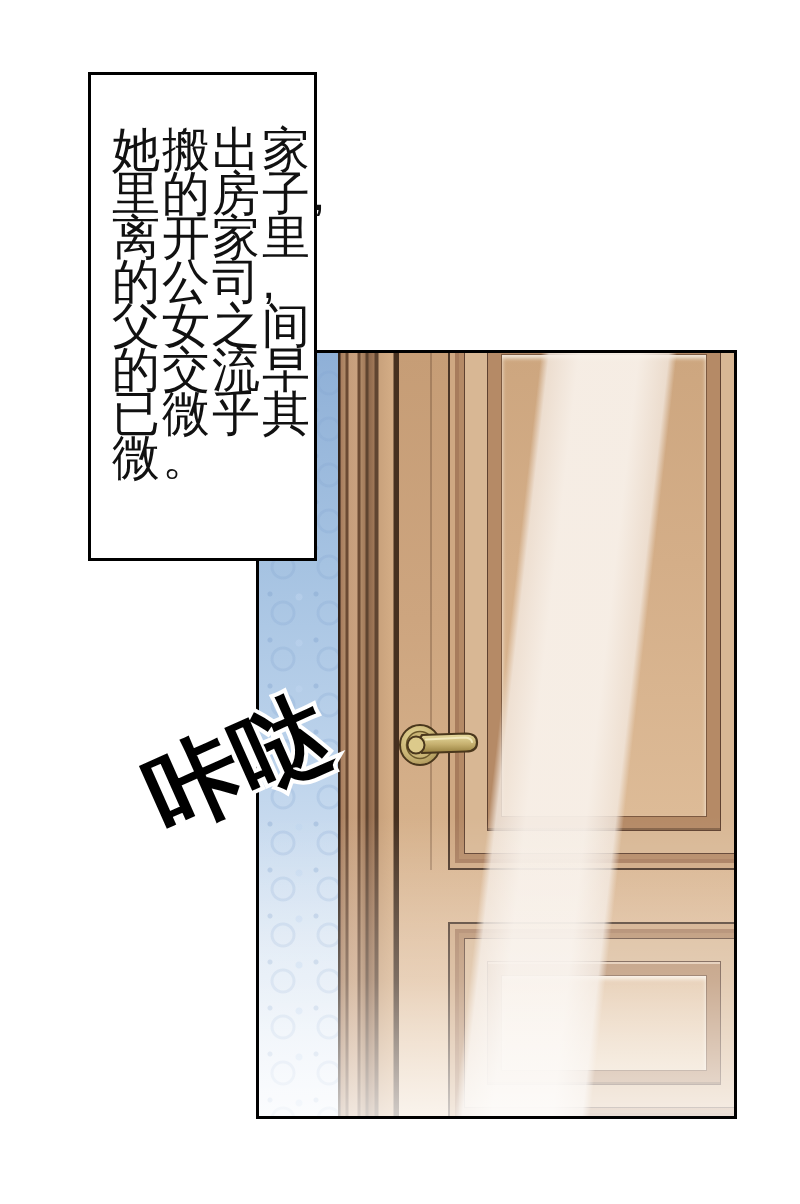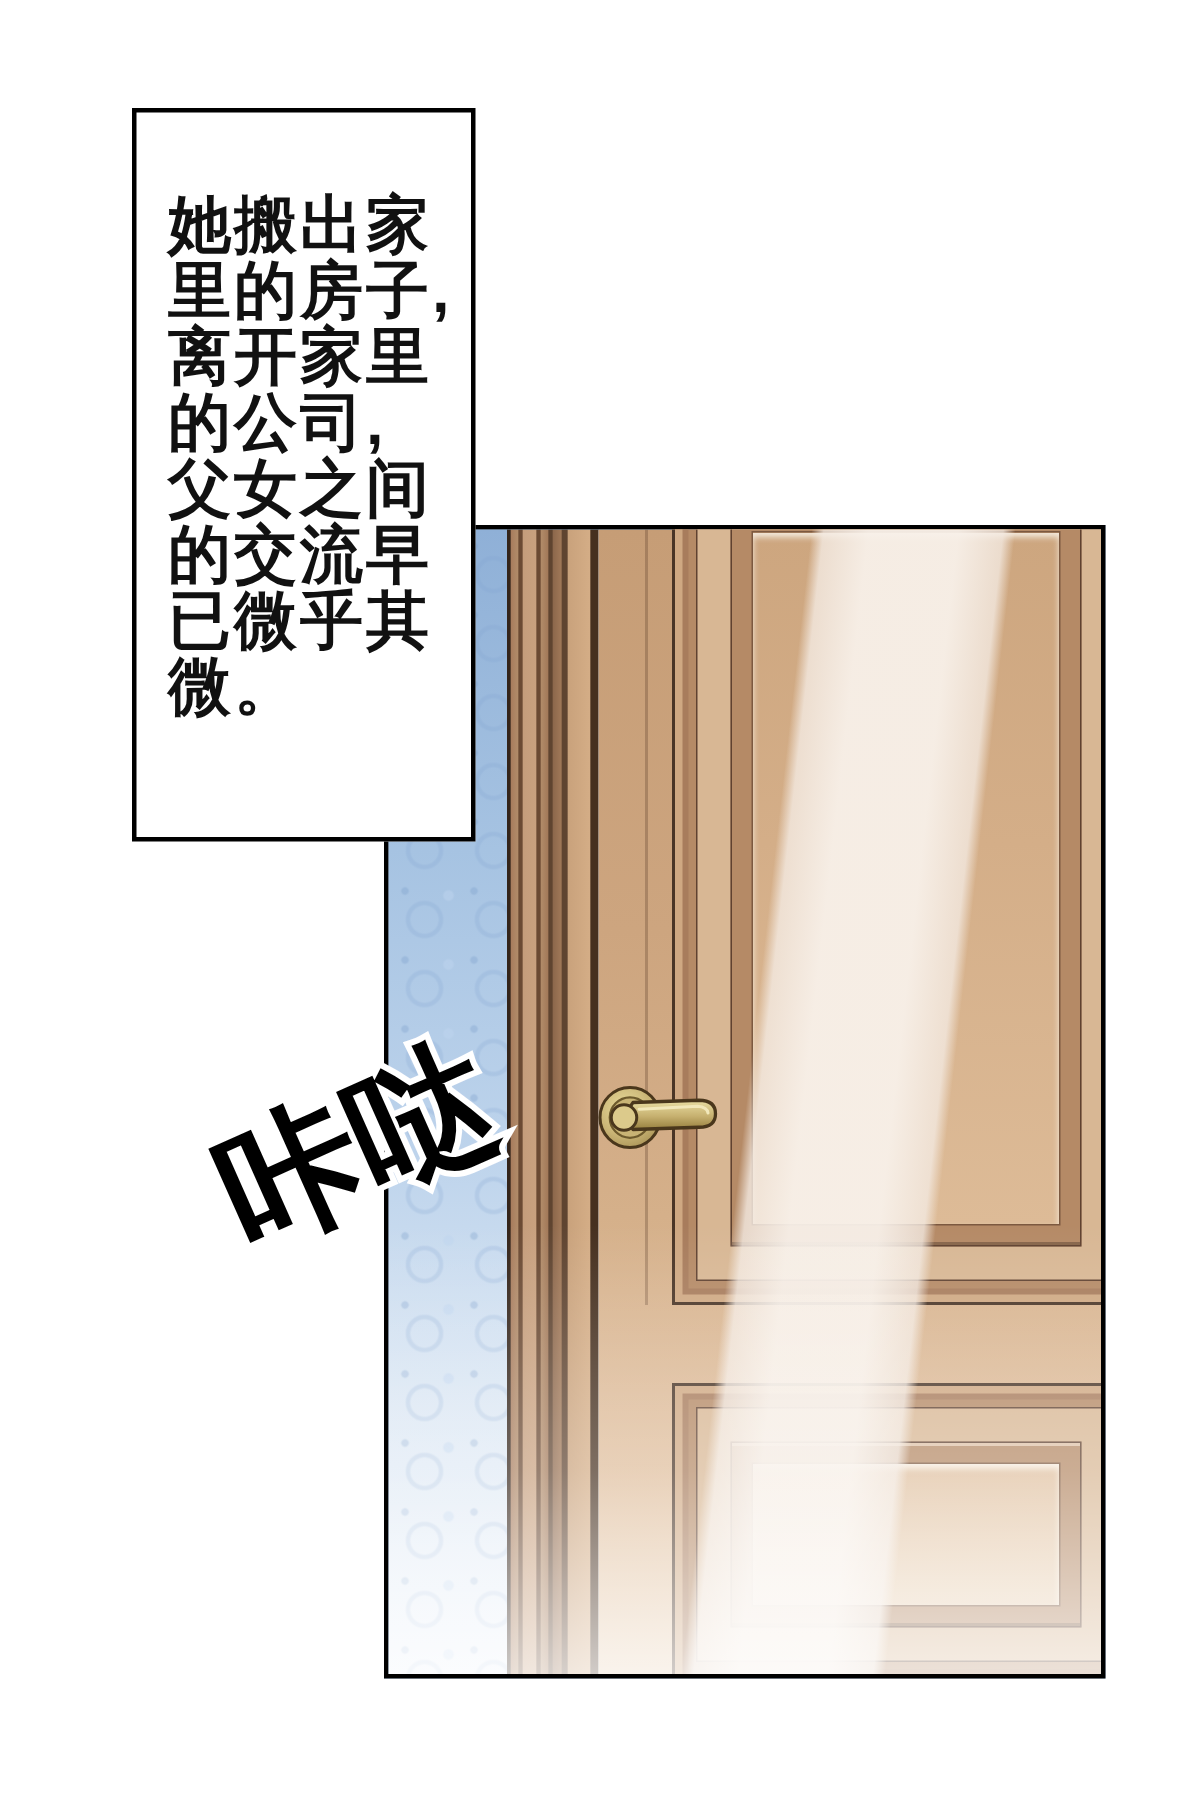--- a/index.html
+++ b/index.html
@@ -76,21 +76,21 @@
     background:linear-gradient(180deg,rgba(255,255,255,0) 0%,rgba(255,255,255,.30) 55%,rgba(255,255,255,.75) 100%);
   }
 
   
   .narration-box{
     position:absolute;left:88px;top:72px;width:229px;height:489px;
     background:#ffffff;border:3px solid #000;
   }
   .narration-text{
     position:absolute;left:21px;top:53px;
-    font-size:42px;line-height:44px;letter-spacing:2px;font-weight:700;
+    font-size:48px;line-height:44px;letter-spacing:2px;font-weight:400;
     color:#111;white-space:pre;
   }
 
   
   .sfx{
     position:absolute;left:152px;top:756px;
     transform:rotate(-24deg);transform-origin:0 50%;
     font-size:94px;line-height:1;font-weight:900;color:#000;
     -webkit-text-stroke:8px #fff;paint-order:stroke fill;
     text-shadow:0 0 4px #fff,0 0 4px #fff,0 0 4px #fff;

